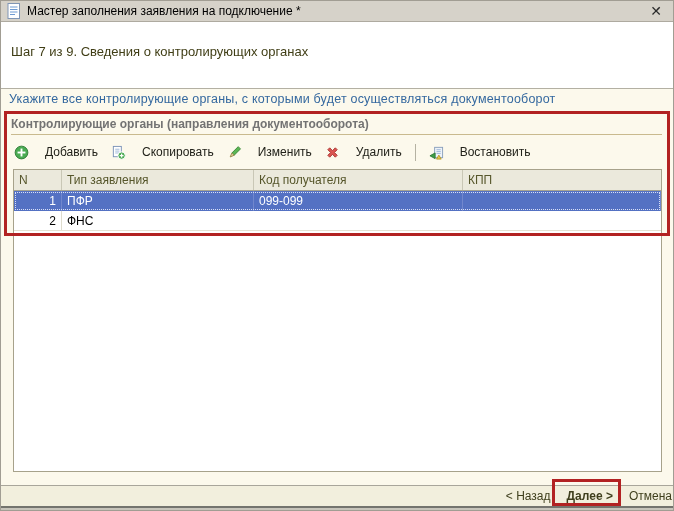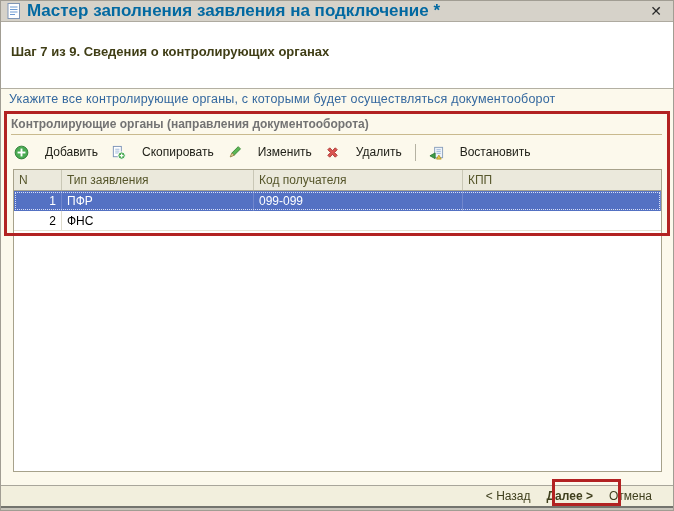--- a/index.html
+++ b/index.html
@@ -11,35 +11,35 @@
     background:#fcf9ec; border:1px solid #a19d93; overflow:hidden;
   }
 
   
   .titlebar {
     position:absolute; left:0; top:0; right:0; height:21px;
     background:#d6d2c9; border-bottom:1px solid #aeaaa0;
     display:flex; align-items:center; padding:0 6px;
   }
   .titlebar .doc-ico { width:14px; height:16px; margin-right:6px; flex:none; }
-  .titlebar .title { font-size:17px; font-weight:bold; color:#0369a1; white-space:nowrap; }
+  .titlebar .title { font-size:12px; font-weight:normal; color:#000000; white-space:nowrap; }
   .close-btn {
     position:absolute; right:8px; top:1px; width:18px; height:18px;
     font-size:14px; font-weight:bold; color:#2a2a2a; text-align:center; line-height:18px;
     cursor:default;
   }
 
   
   .head-panel {
     position:absolute; left:0; top:21px; right:0; height:67px;
     background:#ffffff; border-bottom:1px solid #b3b0a3;
   }
   .step-heading {
     position:absolute; left:10px; top:22px;
-    font-size:13px; font-weight:bold; color:#403e16;
+    font-size:13px; font-weight:normal; color:#403e16;
   }
 
   
   .instruction {
     position:absolute; left:8px; top:91px;
     font-size:12.5px; color:#34689f; letter-spacing:.2px;
   }
 
   .group-title {
     position:absolute; left:10px; top:116px;
@@ -84,21 +84,21 @@
   .trow .td.num { text-align:right; padding-right:5px; padding-left:0; }
   .trow.plain { border-bottom:1px solid #e4e2d3; }
   .trow.selected { background:#5471c3; color:#ffffff; outline:1px dotted #d9dff6; outline-offset:-2px; }
   .trow.selected .td { border-right:1px solid #7187cd; }
 
   
   .footer {
     position:absolute; left:0; right:0; top:484px; height:21px;
     background:#f2efdd; border-top:1px solid #a9a69b;
     display:flex; align-items:center; justify-content:flex-end;
-    gap:12px; padding-right:21px; font-size:12px; color:#3f3f1d;
+    gap:12px; padding-right:1px; font-size:12px; color:#3f3f1d;
   }
   .footer .nav-btn { cursor:default; white-space:nowrap; }
   .footer .next { font-weight:bold; padding:0 4px; }
   .bottom-edge {
     position:absolute; left:0; right:0; top:505px; height:6px;
     background:linear-gradient(#74746e 0 2px, #c7c4ba 2px);
   }
 
   
   .annot {

